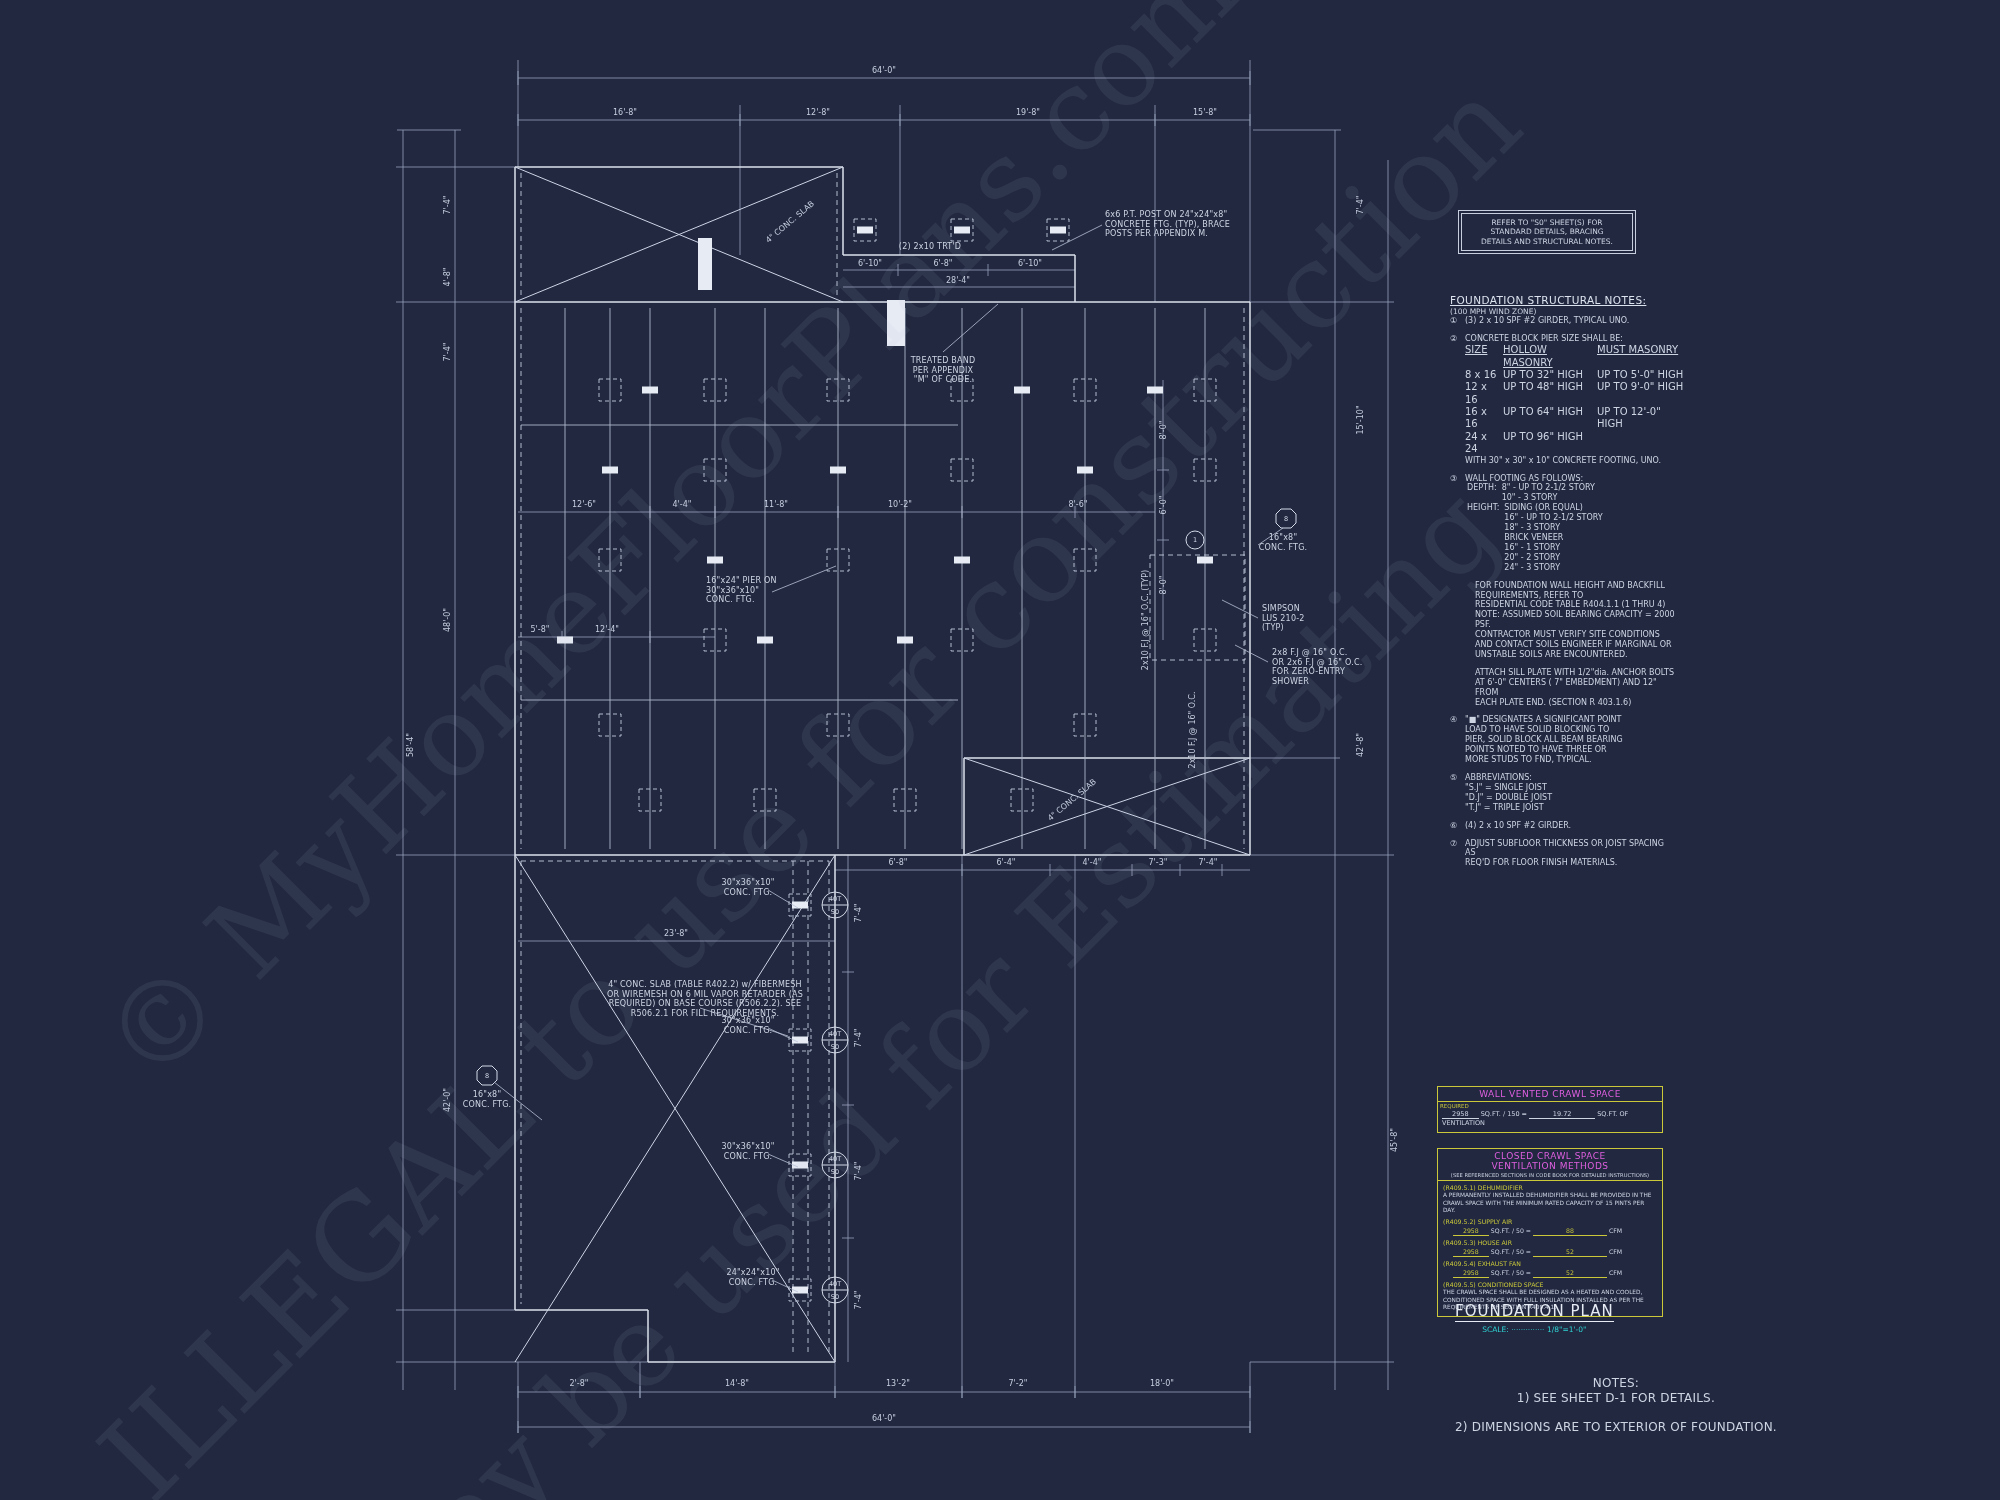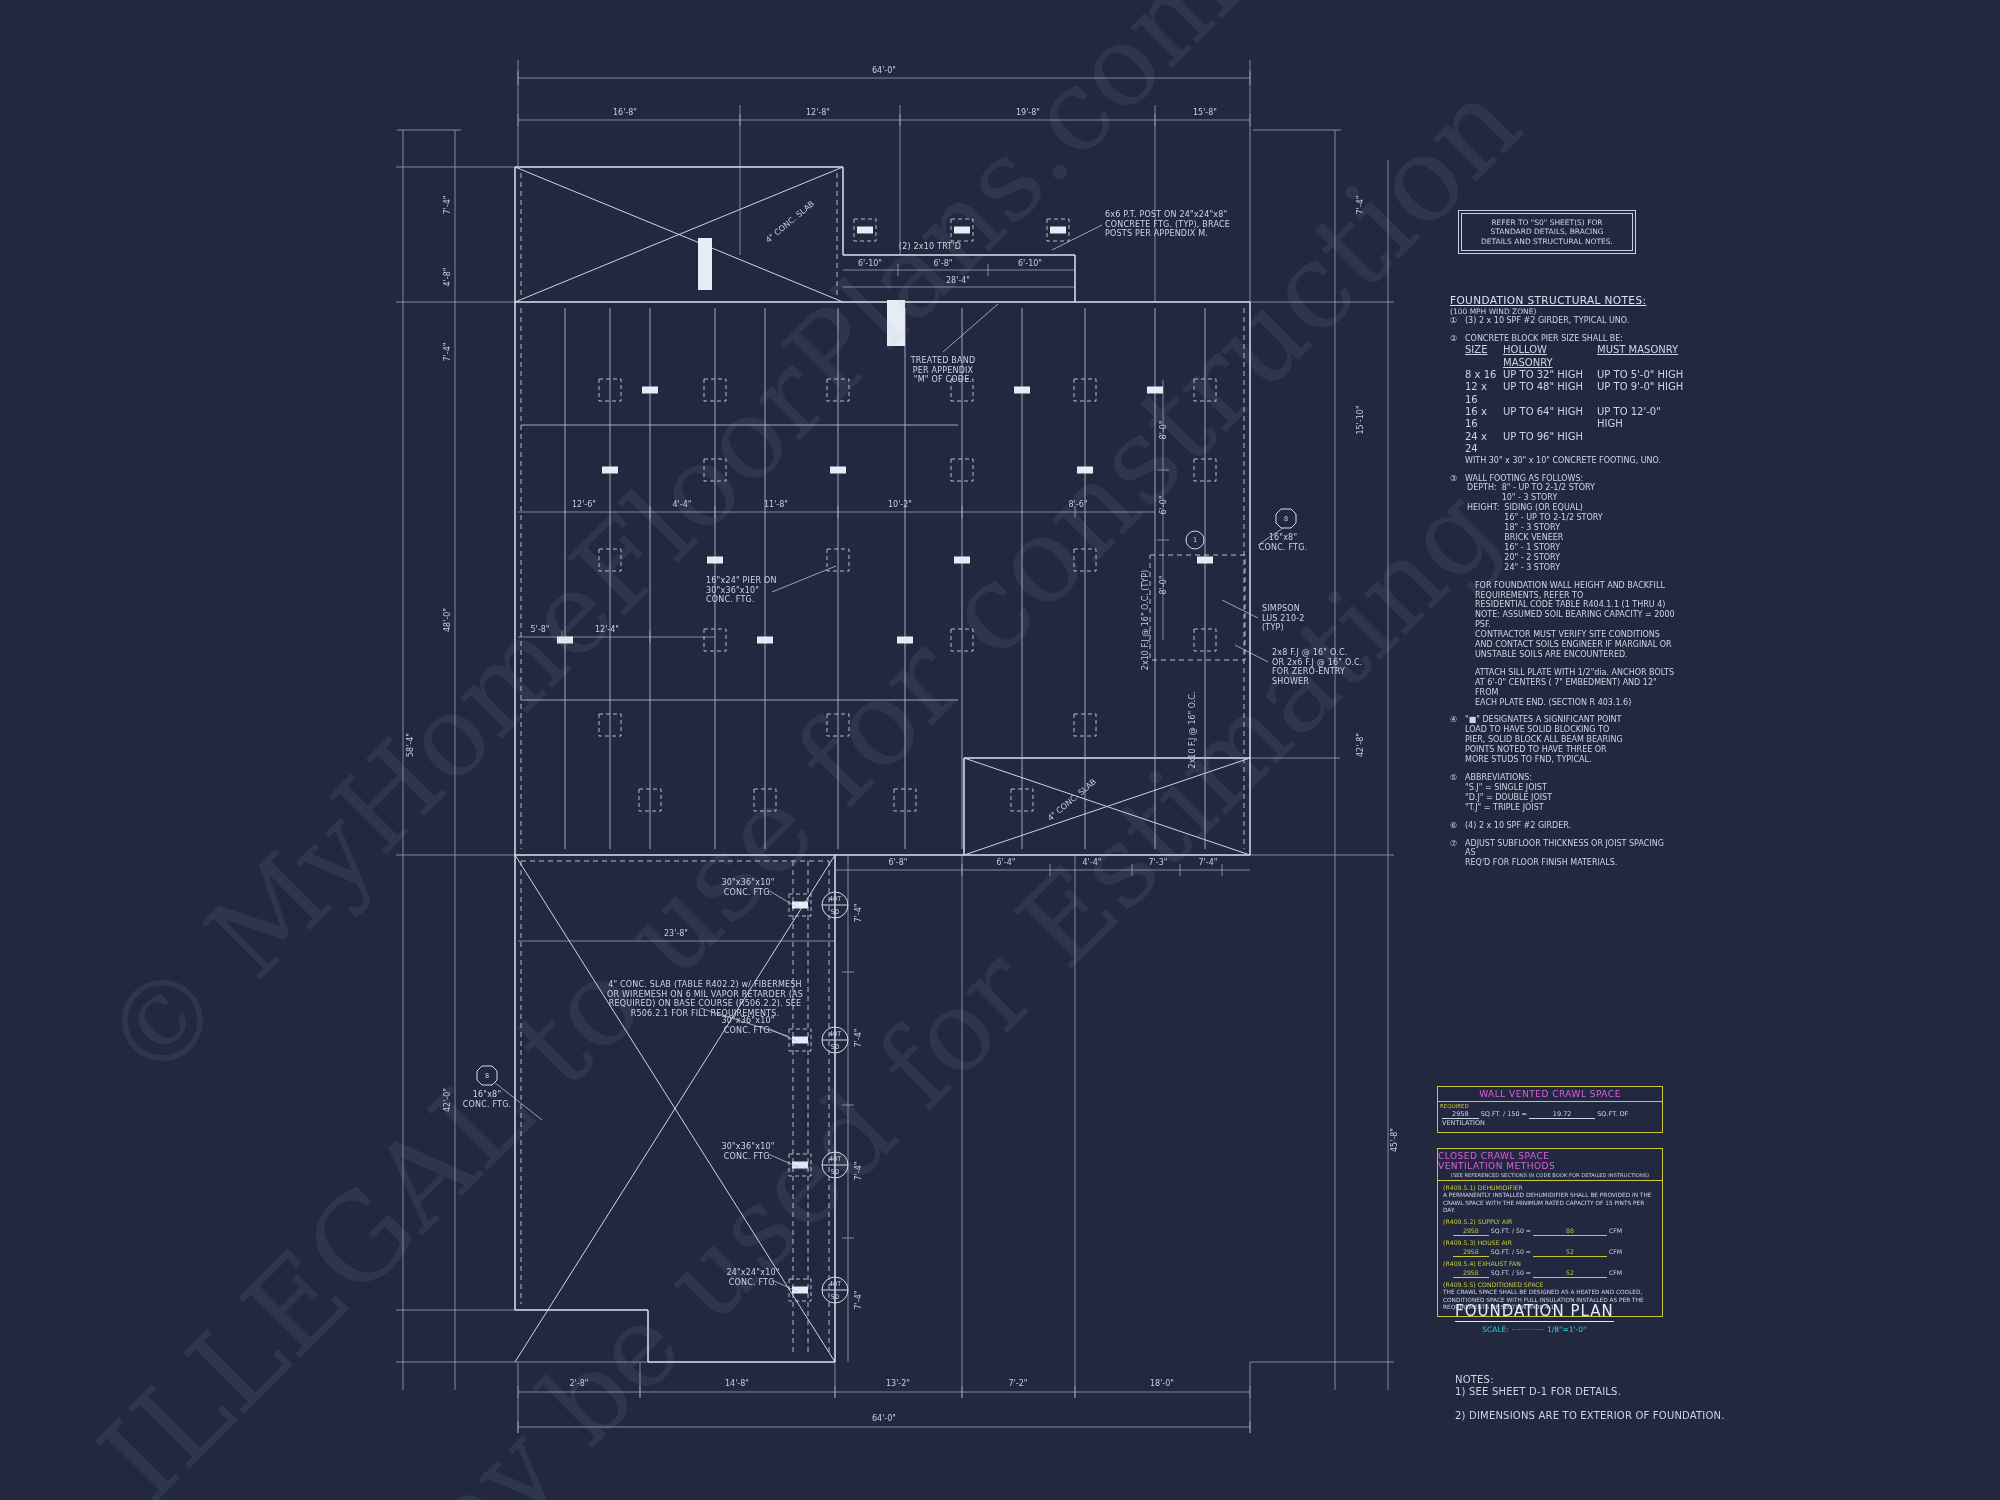--- a/index.html
+++ b/index.html
@@ -370,21 +370,21 @@
   <div style="position:relative;padding:8px 4px 5px;font-size:6.5px;">
     <span class="yel" style="position:absolute;left:2px;top:1px;font-size:5.5px;">REQUIRED</span>
     <span class="blank">2958</span>
     <span>SQ.FT. / 150 =</span>
     <span class="blank" style="min-width:46px">19.72</span>
     <span>SQ.FT. OF VENTILATION</span>
   </div>
 </div>
 
 <div class="ybox" style="left:1437px;top:1148px;width:224px;padding-bottom:4px;">
-  <div class="mag" style="text-align:left;font-size:9px;padding-top:2px;letter-spacing:.5px;">
+  <div class="mag" style="text-align:center;font-size:9px;padding-top:2px;letter-spacing:.5px;">
     <div>CLOSED CRAWL SPACE</div>
     <div>VENTILATION METHODS</div>
   </div>
   <div style="text-align:center;font-size:5.2px;border-bottom:1px solid #cbc93a;padding:1px 0 2px;">(SEE REFERENCED SECTIONS IN CODE BOOK FOR DETAILED INSTRUCTIONS)</div>
   <div style="padding:3px 5px 0;font-size:6.2px;line-height:1.3;">
     <div class="yel">
       <span>(R409.5.1)</span>&nbsp;<span>DEHUMIDIFIER</span>
     </div>
     <div style="white-space:pre-line;font-size:5.8px;">A PERMANENTLY INSTALLED DEHUMIDIFIER SHALL BE PROVIDED IN THE
 CRAWL SPACE WITH THE MINIMUM RATED CAPACITY OF 15 PINTS PER DAY.</div>
@@ -421,17 +421,17 @@
     <div style="white-space:pre-line;font-size:5.8px;">THE CRAWL SPACE SHALL BE DESIGNED AS A HEATED AND COOLED,
 CONDITIONED SPACE WITH FULL INSULATION INSTALLED AS PER THE
 REQUIREMENTS OF SECTION R409.4.1.</div>
   </div>
 </div>
 
 <div class="tb">
   <div class="title">FOUNDATION PLAN</div>
   <div class="scale cyn">SCALE: ·············· 1/8"=1'-0"</div>
 </div>
-<div class="t" style="left:1455px;top:1362px;font-size:10px;">
+<div class="t" style="left:1455px;top:1362px;font-size:12px;text-align:center;">
   <span class="ulab">NOTES:</span>
   <div>1)  SEE SHEET D-1 FOR DETAILS.</div>
   <div>2)  DIMENSIONS ARE TO EXTERIOR OF FOUNDATION.</div>
 </div>
 
 </body></html>

